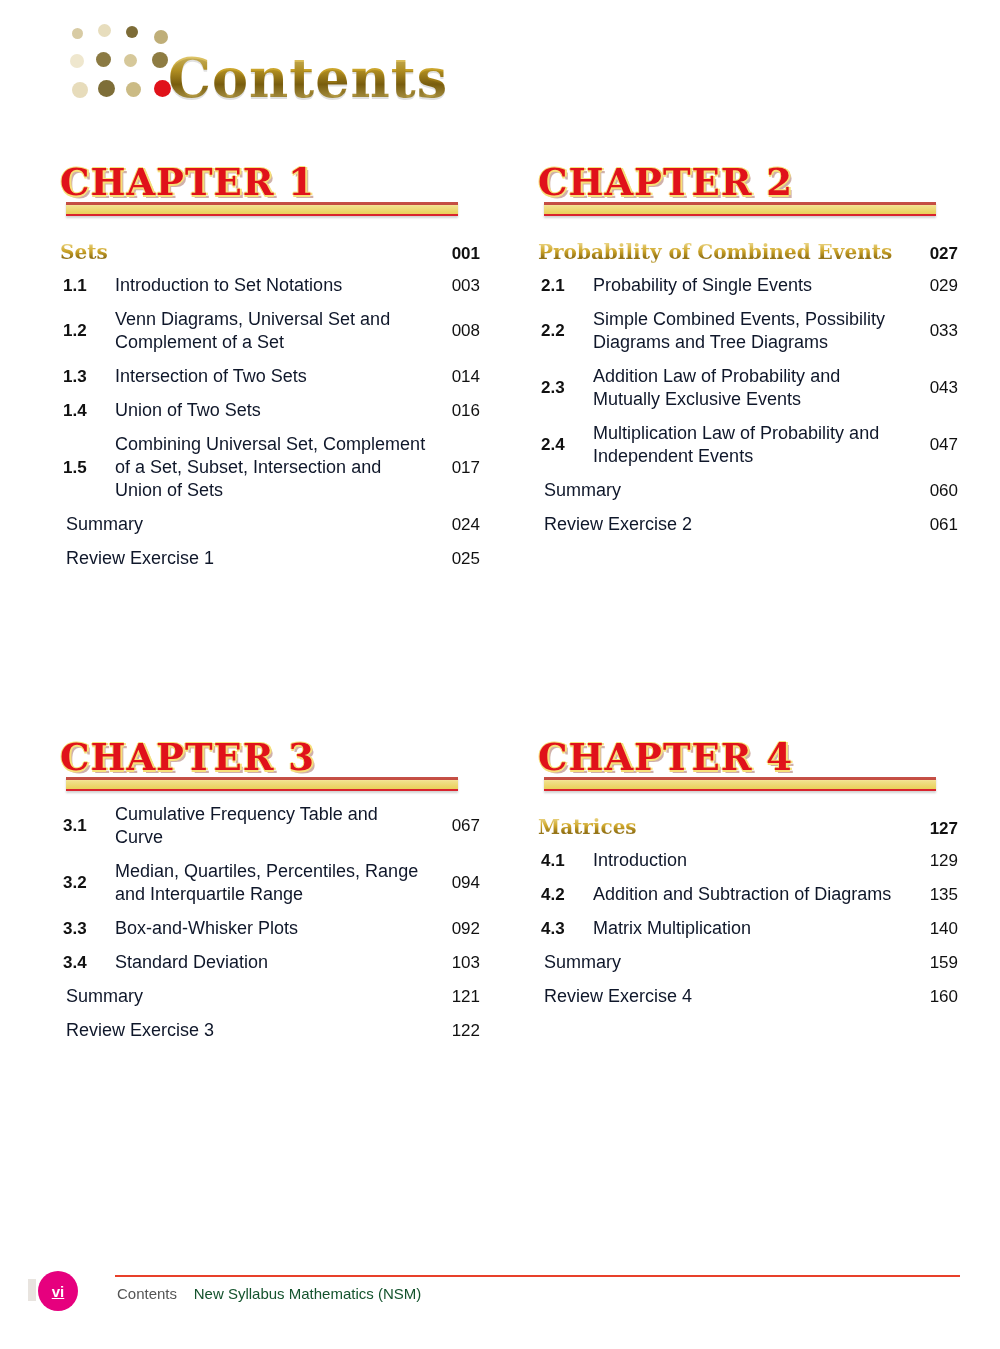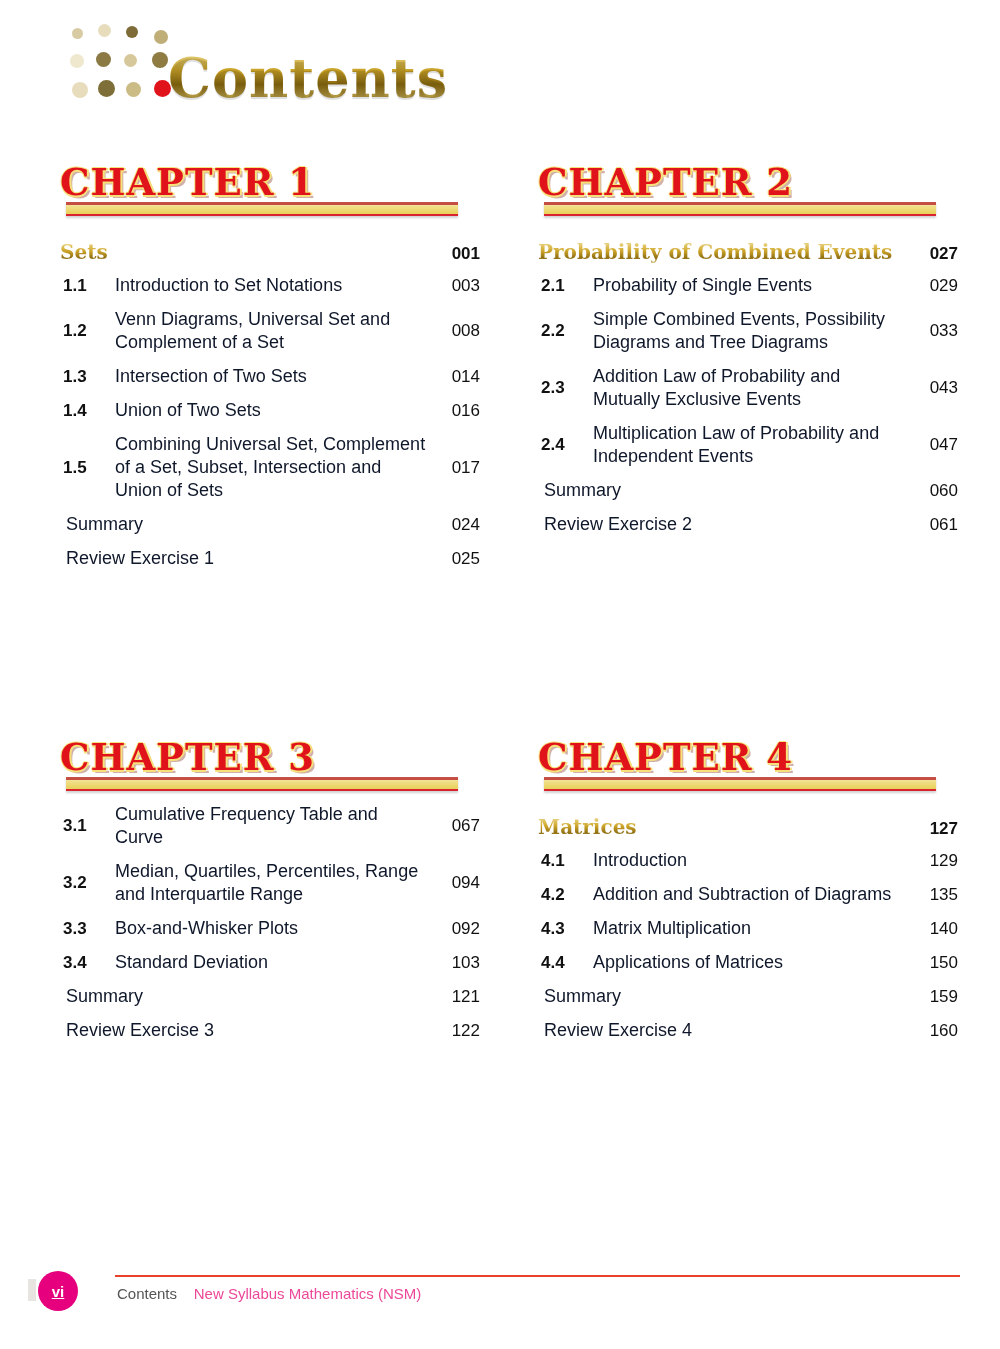--- a/index.html
+++ b/index.html
@@ -196,21 +196,21 @@
     position: absolute;
     left: 117px;
     top: 22px;
     font-size: 15px;
     color: #8a8a8a;
   }
   .footer-text .strong {
     color: #555;
   }
   .footer-text .faded {
-    color: #ec4899;
+    color: #14532d;
   }
   .edge-marks {
     position: absolute;
     left: 28px;
     top: 16px;
     width: 8px;
     height: 22px;
     background: #ded9d2;
     opacity: .7;
   }
@@ -382,25 +382,20 @@
   <div class="entry">
     <span class="num">4.2</span>
     <span class="txt">Addition and Subtraction of Diagrams</span>
     <span class="pg">135</span>
   </div>
   <div class="entry">
     <span class="num">4.3</span>
     <span class="txt">Matrix Multiplication</span>
     <span class="pg">140</span>
   </div>
-  <div class="entry">
-    <span class="num">4.4</span>
-    <span class="txt">Applications of Matrices</span>
-    <span class="pg">150</span>
-  </div>
   <div class="entry plain">
     <span class="num"></span>
     <span class="txt">Summary</span>
     <span class="pg">159</span>
   </div>
   <div class="entry plain">
     <span class="num"></span>
     <span class="txt">Review Exercise 4</span>
     <span class="pg">160</span>
   </div>

